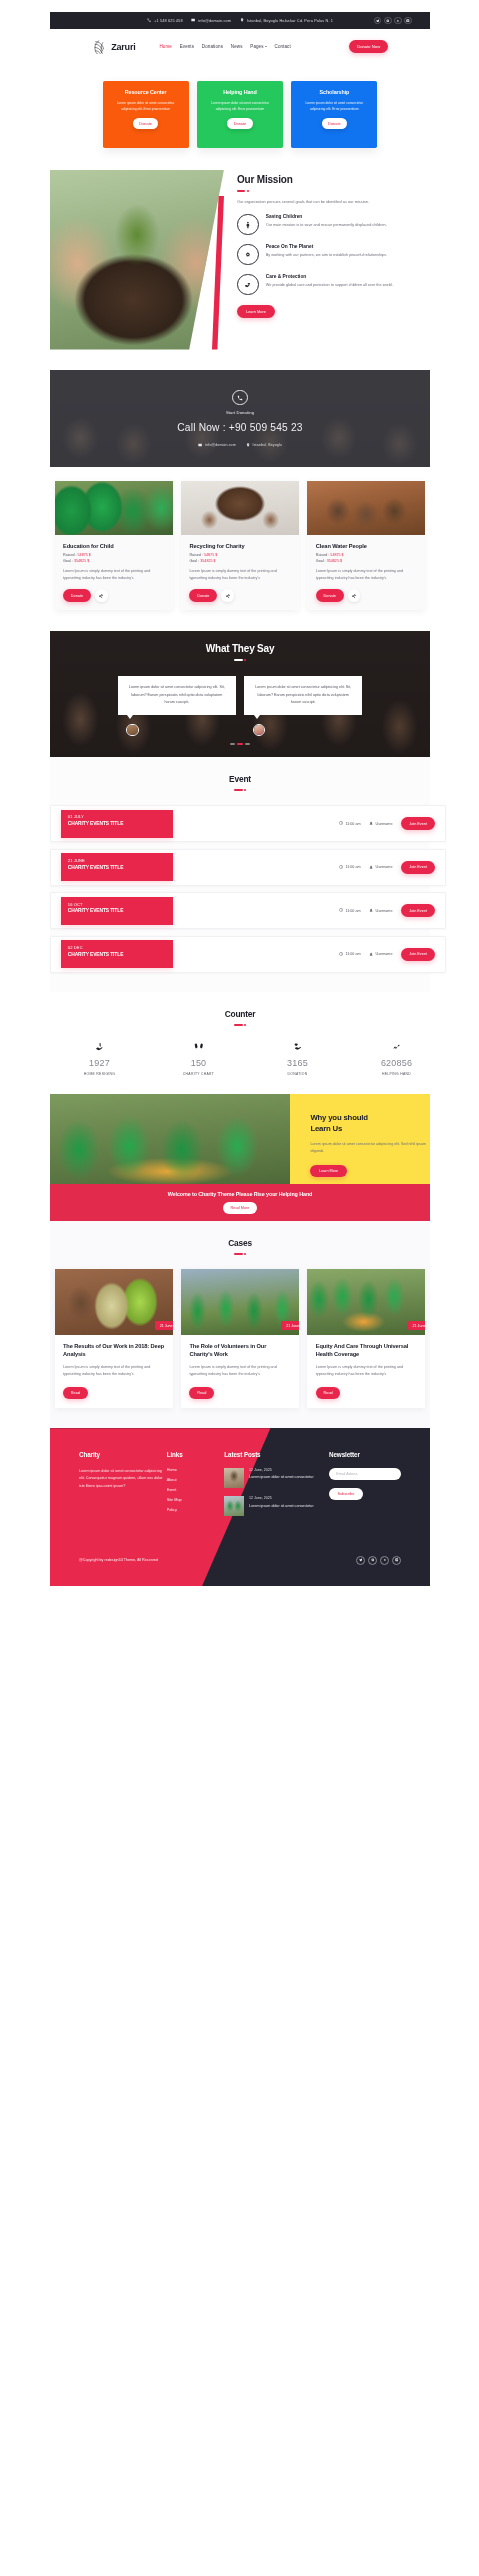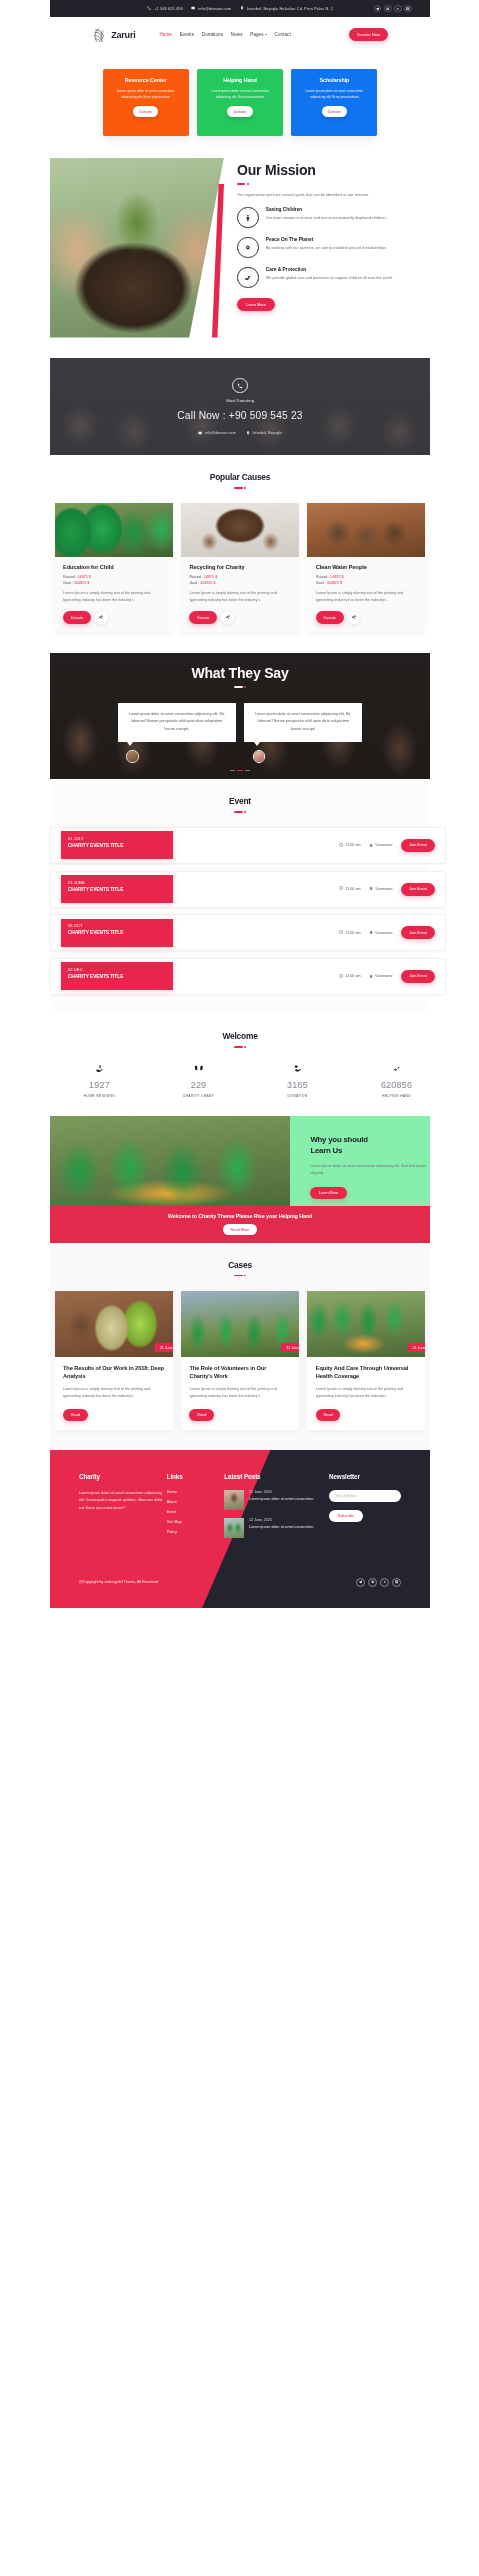--- a/index.html
+++ b/index.html
@@ -4,21 +4,21 @@
 <style>
   * { box-sizing: border-box; margin: 0; padding: 0; }
   html, body { width: 480px; }
   body {
     font-family: "Liberation Sans", sans-serif;
     background: #ffffff;
     color: #2b2b35;
     width: 480px;
     overflow-x: hidden;
   }
-  .wrap { width: 380px; margin: 0 auto; }
+  .wrap { width: 380px; margin: 12px auto; }
   .container { width: 396px; margin: 0 auto; }
 
   
   .topbar {
     background: #22222a; height: 17px; display: flex; align-items: center;
     justify-content: center; position: relative;
   }
   .topbar-inner { display: flex; align-items: center; gap: 8.4px; }
   .tb-item { display: flex; align-items: center; gap: 2.4px; color: #d9d9de; font-size: 3.9px; letter-spacing: 0.1px; }
   .tb-ico { width: 4.8px; height: 4.8px; display:inline-flex; align-items:center; justify-content:center; color:#fff; }
@@ -102,21 +102,21 @@
   .mission-img-wrap { position: relative; width: 174px; height: 180px; }
   .mission-img {
     position: absolute; inset: 0; overflow: hidden;
     clip-path: polygon(0 0, 100% 0, 80% 100%, 0 100%);
   }
   .mission-accent {
     position: absolute; top: 26px; right: 0px; width: 12px; height: 154px;
     background: #e8254a; clip-path: polygon(55% 0, 100% 0, 45% 100%, 0 100%);
   }
   .mission-text { flex: 1; padding: 4.8px 0 0 13px; }
-  .sec-title { font-size: 14px; font-weight: 800; color: #20202b; letter-spacing: -0.2px; }
+  .sec-title { font-size: 10px; font-weight: 800; color: #20202b; letter-spacing: -0.2px; }
   .sec-dash { display: flex; align-items: center; gap: 1.8px; margin: 4.8px 0 6px; }
   .sec-dash i { display: block; width: 8.4px; height: 1.5px; background: #e8254a; border-radius: 1.2px; }
   .sec-dash b { display: block; width: 1.5px; height: 1.5px; background: #e8254a; border-radius: 1.2px; }
   .mission-lead { font-size: 3.9px; color: #6e6e7a; line-height: 2; max-width: 174px; margin-bottom: 8.4px; }
   .m-item { display: flex; gap: 7.2px; margin-bottom: 8.4px; }
   .m-ico {
     width: 21.6px; height: 21.6px; min-width: 21.6px; border-radius: 50%;
     border: 0.6px solid #2c2c38; display: flex; align-items: center; justify-content: center;
   }
   .m-ico svg { width: 7.8px; height: 7.8px; fill: #26262f; }
@@ -215,21 +215,21 @@
   .counter-row { display: flex; justify-content: space-between; margin-top: 15.6px; }
   .counter-cell { flex: 1; text-align: center; }
   .counter-cell .ico { height: 12px; display: flex; align-items: center; justify-content: center; margin-bottom: 4.8px; }
   .counter-cell .ico svg { width: 9.6px; height: 9.6px; fill: #1d1d26; }
   .counter-cell .num { font-size: 9px; color: #868692; font-weight: 400; letter-spacing: 0.2px; }
   .counter-cell .lbl { font-size: 3.4px; color: #55555f; letter-spacing: 0.3px; margin-top: 3.6px; }
 
   
   .choose { display: flex; height: 90px; }
   .choose-img { width: 240px; overflow: hidden; position: relative; }
-  .choose-text { flex: 1; background: #86efac; padding: 18px 0 0 20.4px; }
+  .choose-text { flex: 1; background: #fde047; padding: 18px 0 0 20.4px; }
   .choose-text h2 { font-size: 7.8px; font-weight: 800; color: #20202b; line-height: 1.5; letter-spacing: -0.2px; }
   .choose-text p { font-size: 3.7px; color: #6e6e7a; line-height: 2; margin: 6px 0 7.2px; max-width: 132px; }
   .choose-text .btn { height: 12.6px; padding: 0 8.4px; font-size: 3.8px; }
 
   
   .red-cta {
     background: #e22a4d; height: 37px; display: flex; flex-direction: column;
     align-items: center; justify-content: center; gap: 5.4px;
   }
   .red-cta h3 { color: #fff; font-size: 5.4px; font-weight: 700; letter-spacing: -0.1px; }
@@ -575,27 +575,20 @@
                 <path d="M12 2a7 7 0 00-7 7c0 5.3 7 13 7 13s7-7.7 7-13a7 7 0 00-7-7zm0 9.5A2.5 2.5 0 1112 6.5a2.5 2.5 0 010 5z"></path>
               </svg>
           </span>
           <span>Istanbul, Beyoglu</span>
         </div>
       </div>
     </div>
   </section>
 
   <section class="causes">
-    <div class="sec-head">
-      <h2 class="sec-title">Popular Causes</h2>
-      <div class="sec-dash">
-          <i></i>
-          <b></b>
-        </div>
-    </div>
     <div class="card-row">
       <div class="cause-card">
         <div class="cause-thumb">
             <div class="ph ph-green"></div>
           </div>
         <div class="cause-body">
           <h3>Education for Child</h3>
           <div class="cause-stat"><span style="color:#55555f">Raised : </span><span>54875 $</span></div>
           <div class="cause-stat"><span style="color:#55555f">Goal : </span><span>354825 $</span></div>
           <p class="cause-desc">Lorem Ipsum is simply dummy text of the printing and typesetting industry has been the industry's</p>
@@ -785,21 +778,21 @@
             </span>
             <button class="btn btn-primary">Join Event</button>
           </div>
         </div>
       </div>
     </div>
   </section>
 
   <section class="counter">
     <div class="sec-head">
-      <h2 class="sec-title">Welcome</h2>
+      <h2 class="sec-title">Counter</h2>
       <div class="sec-dash">
           <i></i>
           <b></b>
         </div>
     </div>
     <div class="container">
       <div class="counter-row">
         <div class="counter-cell">
           <div class="ico">
               <svg viewBox="0 0 24 24">
@@ -810,21 +803,21 @@
           <div class="num">1927</div>
           <div class="lbl">HOME RESIGING</div>
         </div>
         <div class="counter-cell">
           <div class="ico">
               <svg viewBox="0 0 24 24">
                 <path d="M5 4c1.2-.4 2 .4 2.3 1.6l1.4 5.6c.3 1.3-.2 2.4-1.2 3.6-1.7 2-3.8 1.2-4.3-1L2 7.8C1.6 6 2.9 4.6 5 4z"></path>
                 <path d="M19 4c-1.2-.4-2 .4-2.3 1.6l-1.4 5.6c-.3 1.3.2 2.4 1.2 3.6 1.7 2 3.8 1.2 4.3-1L22 7.8C22.4 6 21.1 4.6 19 4z"></path>
               </svg>
             </div>
-          <div class="num">229</div>
+          <div class="num">150</div>
           <div class="lbl">CHARITY CHART</div>
         </div>
         <div class="counter-cell">
           <div class="ico">
               <svg viewBox="0 0 24 24">
                 <path d="M8 4.5c1.3-1.6 3.9-1.1 3.9 1 0 1.8-2.1 3.4-3.9 4.8C6.2 8.9 4 7.3 4 5.5c0-2.1 2.6-2.6 4-1z"></path>
                 <path d="M5 15c2-2 4.3-2 6.3-1l2.6 1.2 4.4-2.6c1.2-.7 2.2.8 1.2 1.7l-4.2 3.5-4.8 1.7L5 16.5z"></path>
               </svg>
             </div>
           <div class="num">3165</div>

